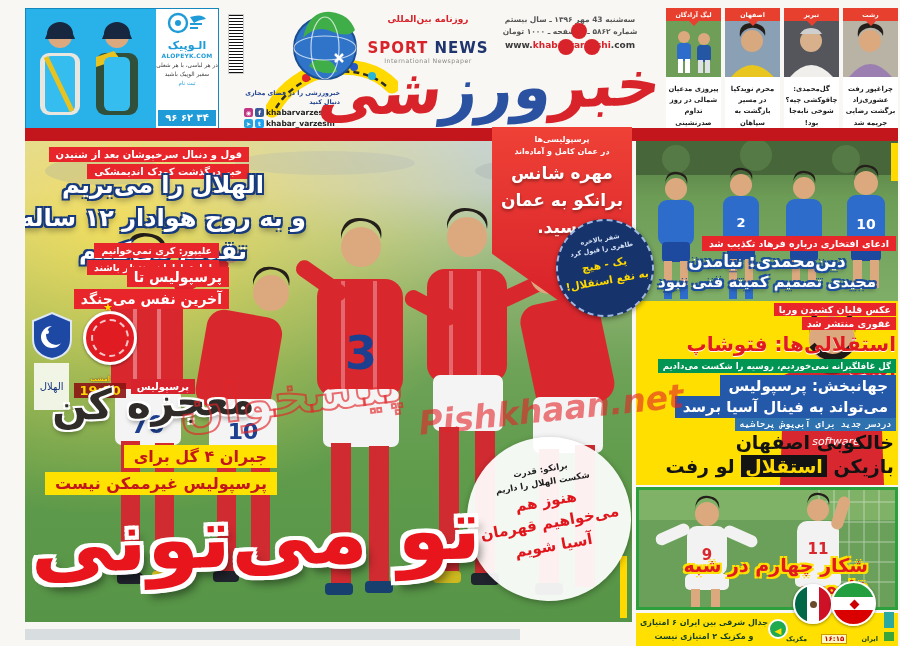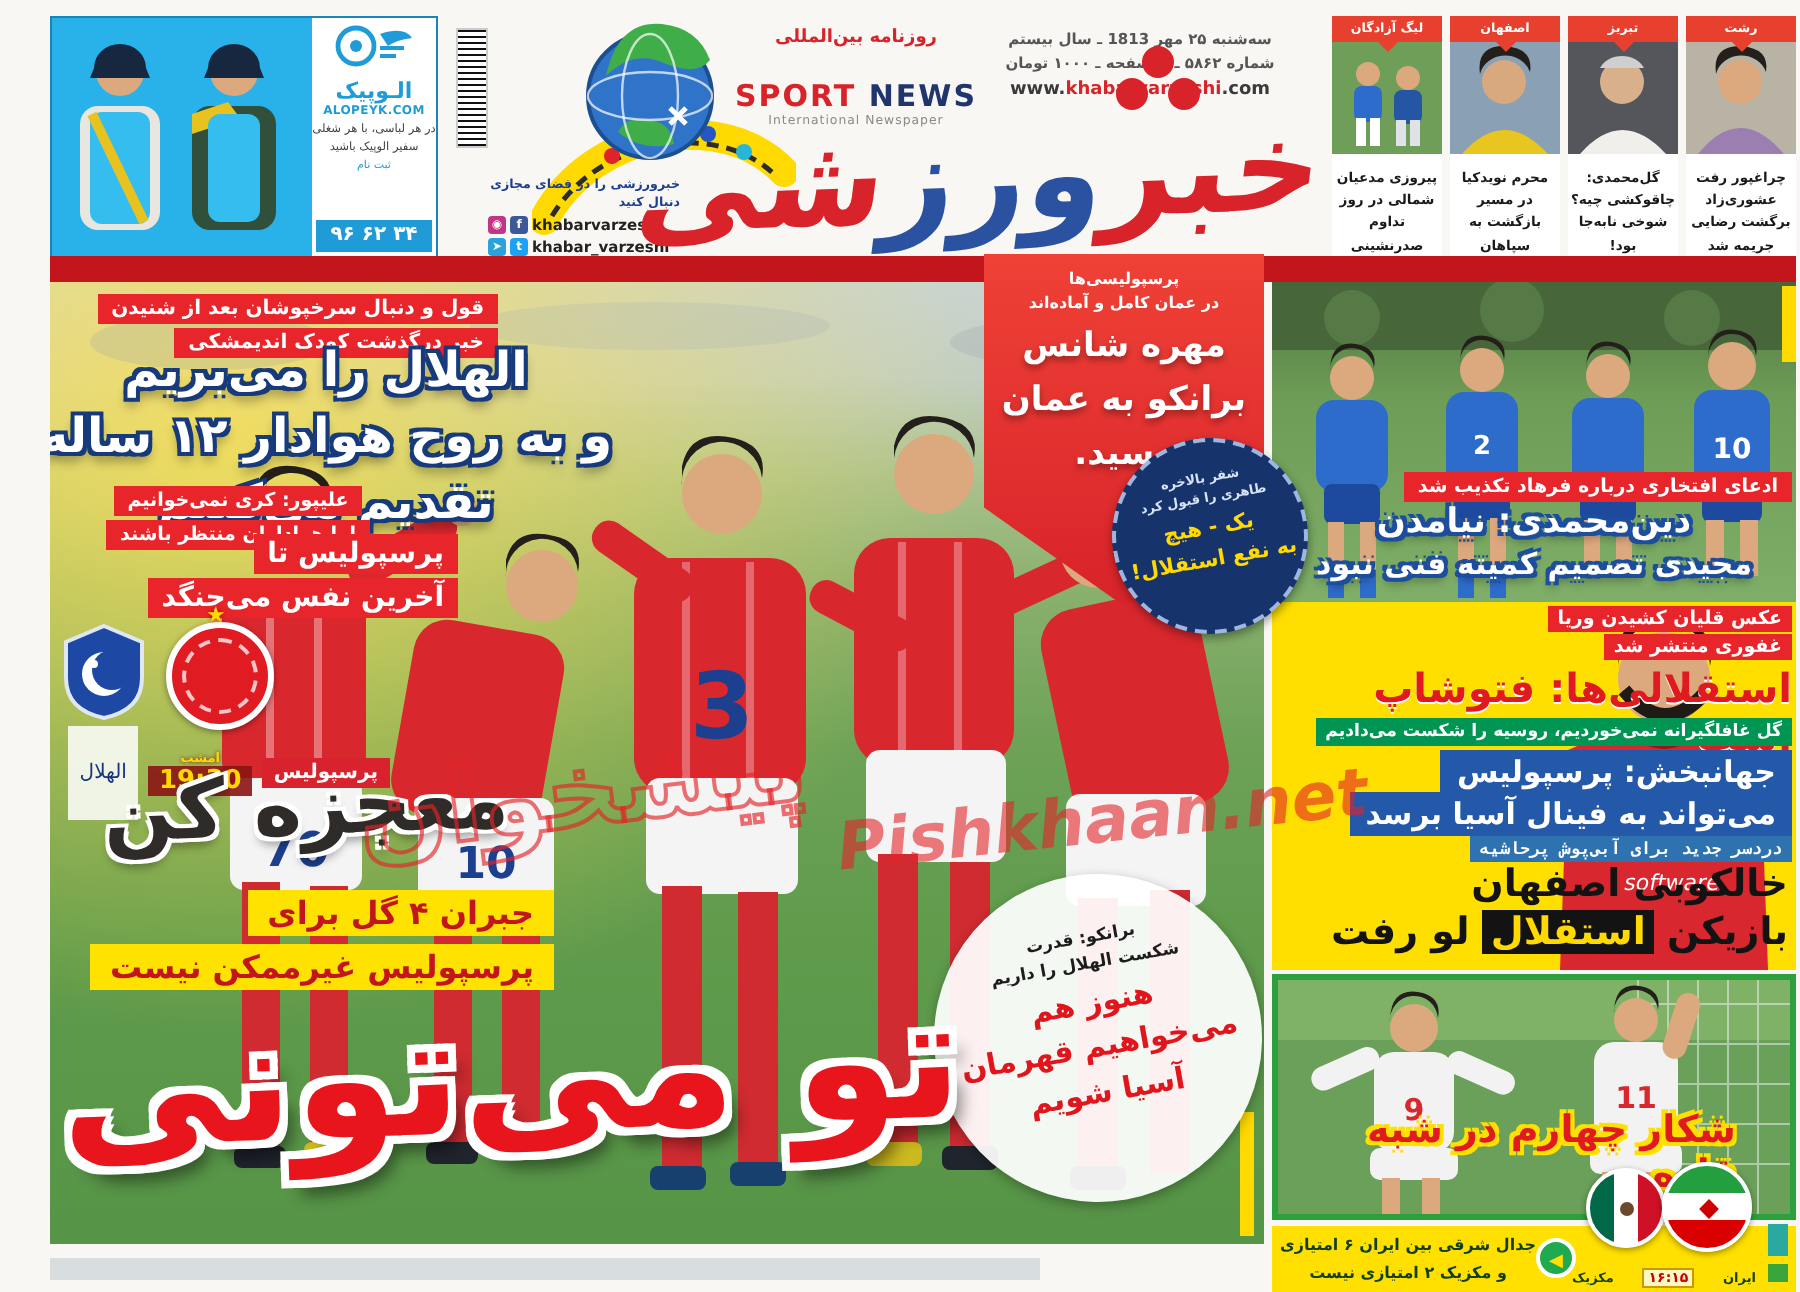--- a/index.html
+++ b/index.html
@@ -41,21 +41,21 @@
   .tcap{font-size:6.8px;font-weight:bold;color:#1a1a1a;text-align:center;line-height:1.65;padding:3px 1px 1px;}
   .redband{left:25px;top:128px;width:873px;height:13px;background:#c3161c;}
   
   .photo-main{left:25px;top:141px;width:607px;height:481px;overflow:hidden;
     background:linear-gradient(180deg,#c9d4cf 0%,#c3cfc2 10%,#aac28f 20%,#8ab06e 32%,#6da257 48%,#5f9b4b 70%,#569447 100%);}
   .photo-main::before{content:"";position:absolute;inset:0;background:radial-gradient(ellipse at 14% 16%,rgba(255,226,80,.8),rgba(255,226,80,0) 52%);}
   .strip{display:inline-block;background:#e8252b;color:#fff;font-weight:bold;padding:2px 7px;margin-bottom:2px;}
   .pm-kickers{left:-6px;top:6px;width:230px;font-size:10px;z-index:4;}
   .pm-head{left:-12px;top:28px;width:300px;text-align:center;color:#fff;font-weight:bold;font-size:24px;line-height:1.38;z-index:4;
     text-shadow:-2px -2px 0 #173a7c,2px -2px 0 #173a7c,-2px 2px 0 #173a7c,2px 2px 0 #173a7c,0 4px 6px rgba(0,0,0,.45);}
-  .pm-sub1{left:-6px;top:102px;width:200px;font-size:9.5px;z-index:4;text-align:center;}
+  .pm-sub1{left:-6px;top:102px;width:200px;font-size:9.5px;z-index:4;}
   .pm-sub2{left:-6px;top:126px;width:210px;font-size:14px;z-index:4;}
   .pm-logos{left:6px;top:170px;display:flex;align-items:flex-start;gap:10px;z-index:4;}
   .pers{position:relative;width:48px;height:48px;border-radius:50%;background:#e01b22;border:3px solid #fff;box-shadow:0 1px 3px rgba(0,0,0,.4);}
   .pers::after{content:"";position:absolute;inset:5px;border:2px dashed rgba(255,255,255,.75);border-radius:50%;}
   .pstar{position:absolute;top:-13px;left:17px;color:#ffd900;font-size:11px;text-shadow:0 0 2px #a00;}
   .pm-match{left:0px;top:222px;width:170px;display:flex;align-items:center;gap:5px;z-index:4;}
   .mhome{background:#d8232e;color:#fff;font-size:10px;font-weight:bold;padding:2px 6px;}
   .mtimecol{text-align:center;}
   .mtonight{font-size:6.5px;font-weight:bold;color:#ffd900;text-shadow:0 0 2px #7a1010;}
   .mtime{background:rgba(140,20,20,.9);color:#ffd900;font-size:13px;font-weight:bold;padding:0 5px;}
@@ -187,21 +187,21 @@
   <div class="abs sportnews">
     <div class="sn1 rtl">روزنامه بین‌المللی</div>
     <div class="sn2">
       <span class="sp">SPORT</span>
       <span class="nw">NEWS</span>
     </div>
     <div class="sn3">International Newspaper</div>
   </div>
 
   <div class="abs dateline rtl">
-    <div>سه‌شنبه ۲۵ مهر 1813 ـ سال بیستم</div>
+    <div>سه‌شنبه 43 مهر ۱۳۹۶ ـ سال بیستم</div>
     <div>شماره ۵۸۶۲ ـ ۱۲صفحه ـ ۱۰۰۰ تومان</div>
     <div class="dl-url" style="direction:ltr">
       <span class="dim">www.</span><span class="mid">khabarvarzeshi</span><span class="dim">.com</span>
     </div>
   </div>
 
   <svg class="abs shdots" viewBox="0 0 46 34">
     <circle cx="10" cy="25" r="8" fill="#d8232a"></circle>
       <circle cx="23" cy="9" r="8" fill="#d8232a"></circle>
       <circle cx="36" cy="25" r="8" fill="#d8232a"></circle>

